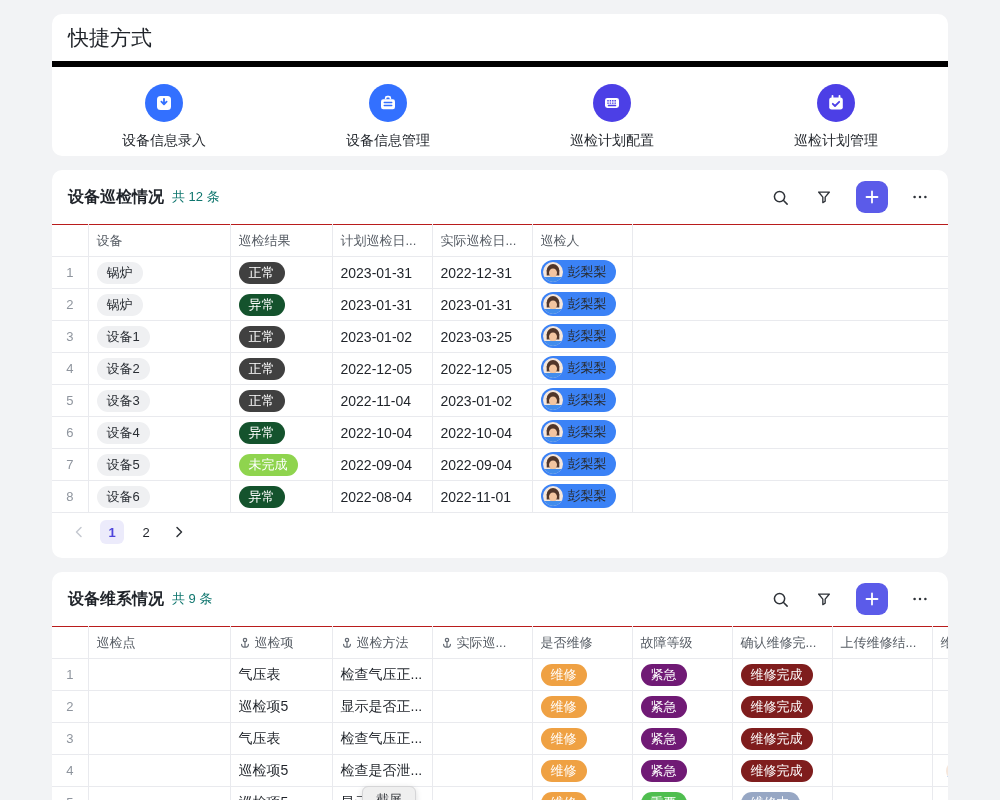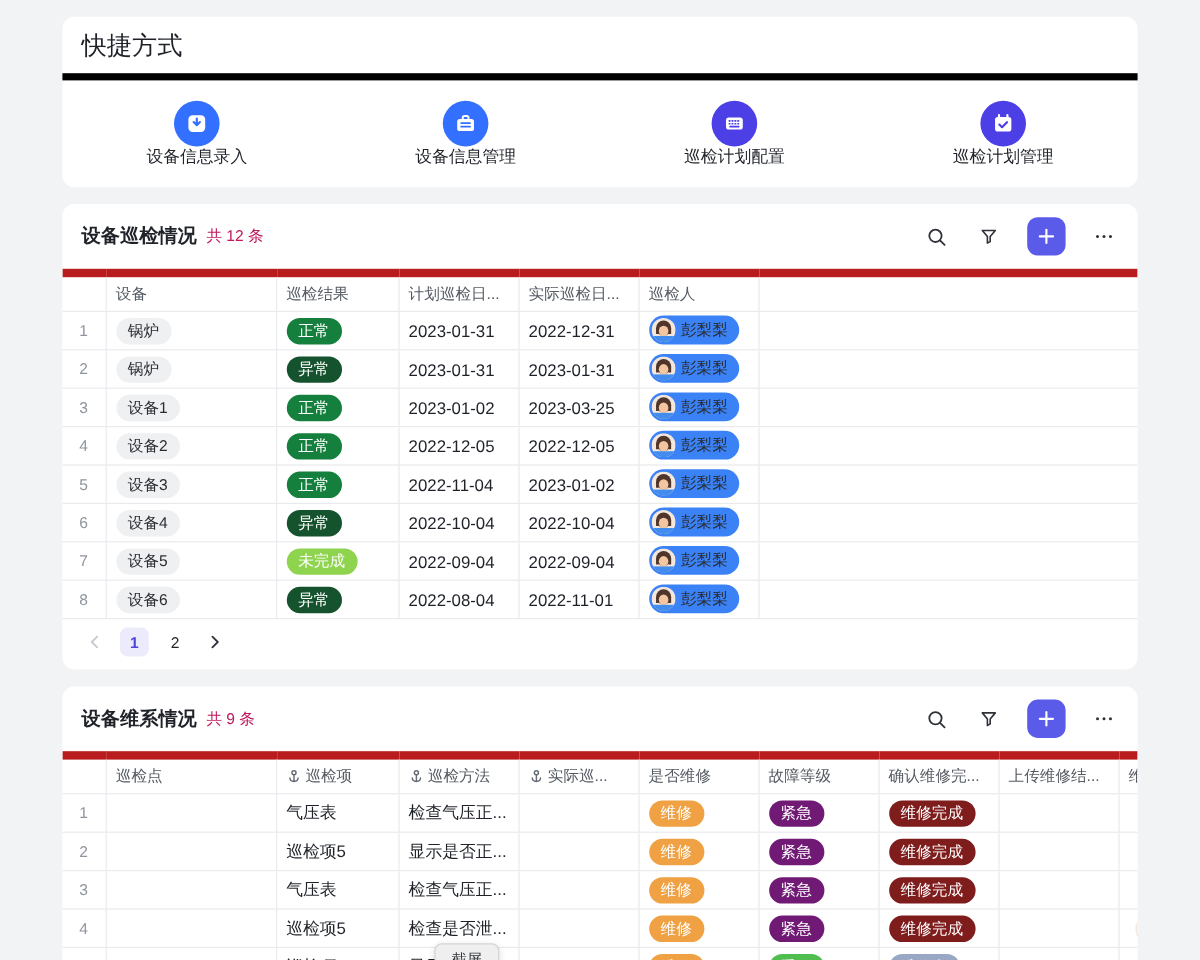--- a/index.html
+++ b/index.html
@@ -8,48 +8,48 @@
   .card{position:absolute;left:52px;width:896px;background:#FFFFFF;border-radius:10px;}
   
   #shortcuts-card{top:14px;height:142px;}
   .sc-title{height:47px;display:flex;align-items:center;padding:0 16px;
             font-size:21px;font-weight:400;border-bottom:6px solid #000000;}
   .sc-body{display:flex;padding-top:17px;}
   .sc-item{flex:1;display:flex;flex-direction:column;align-items:center;cursor:pointer;}
   .sc-circle{width:38px;height:38px;border-radius:50%;display:flex;align-items:center;justify-content:center;}
   .sc-circle.blue{background:#3370FF;color:#3370FF;}
   .sc-circle.indigo{background:#4C3FE6;color:#4C3FE6;}
-  .sc-label{font-size:14px;color:#1F2329;}
+  .sc-label{margin-top:10px;font-size:14px;color:#1F2329;}
   
   #inspection-card{top:170px;height:388px;overflow:hidden;}
   #maintenance-card{top:572px;height:280px;overflow:hidden;}
   .tbar{height:54px;display:flex;align-items:center;padding:0 16px;}
   .tbar-title{font-size:16px;font-weight:700;}
-  .tbar-count{margin-left:8px;font-size:13px;color:#be185d;}
+  .tbar-count{margin-left:8px;font-size:13px;color:#0f766e;}
   .tbar-actions{margin-left:auto;display:flex;align-items:center;gap:20px;}
   .icon-btn{width:24px;height:24px;display:flex;align-items:center;justify-content:center;cursor:pointer;color:#2F3339;}
   .add-btn{width:32px;height:32px;border-radius:9px;background:#5B5BE9;display:flex;
            align-items:center;justify-content:center;cursor:pointer;}
   
   table.dtable{border-collapse:collapse;table-layout:fixed;width:896px;}
   .dtable th,.dtable td{border-bottom:1px solid #E9EAEE;border-right:1px solid #E9EAEE;
         overflow:hidden;white-space:nowrap;box-sizing:border-box;}
-  .dtable th{height:32px;border-top:7px solid #b91c1c;font-weight:400;font-size:13px;
+  .dtable th{height:32px;border-top:1px solid #b91c1c;font-weight:400;font-size:13px;
         color:#555B63;text-align:left;padding:0 4px 0 8px;}
   .dtable td{height:32px;font-size:14px;padding:0 4px 0 8px;}
   .dtable th:last-child,.dtable td:last-child{border-right:none;}
   .dtable .num{text-align:center;color:#8F959E;font-size:13px;padding:0;}
   .dtable .date{font-size:14px;color:#1F2329;}
   .th-ico{display:inline-flex;align-items:center;gap:4px;}
   
   .tag{display:inline-block;background:#EFF0F2;border-radius:11px;padding:3px 10px;
        font-size:13px;color:#2A2E34;line-height:16px;}
   .badge{display:inline-block;border-radius:12px;padding:3px 10px;font-size:13px;
          color:#FFFFFF;line-height:16px;}
-  .badge[data-color="blue"]{background:#15803d;}
+  .badge[data-color="blue"]{background:#404040;}
   .badge[data-color="red"]{background:#14532d;}
   .badge[data-color="green"]{background:#8FD44E;}
   .badge[data-color="orange"]{background:#EFA143;}
   .badge[data-color="yellow"]{background:#701a75;}
   .badge[data-color="midblue"]{background:#7f1d1d;}
   .badge[data-color="green2"]{background:#4FBE4F;}
   .badge[data-color="grayblue"]{background:#97A7C4;}
   .person{display:inline-flex;align-items:center;gap:5px;background:#3b82f6;
           border-radius:12px;padding:2px 9px 2px 2px;font-size:13px;color:#2A2E34;}
   .avatar{width:20px;height:20px;flex:0 0 20px;}

